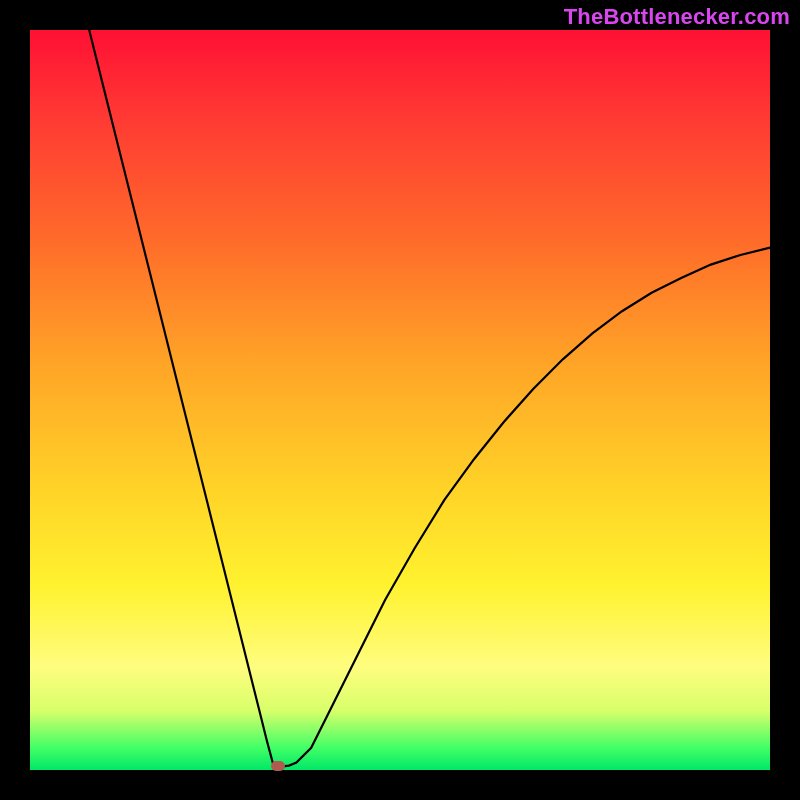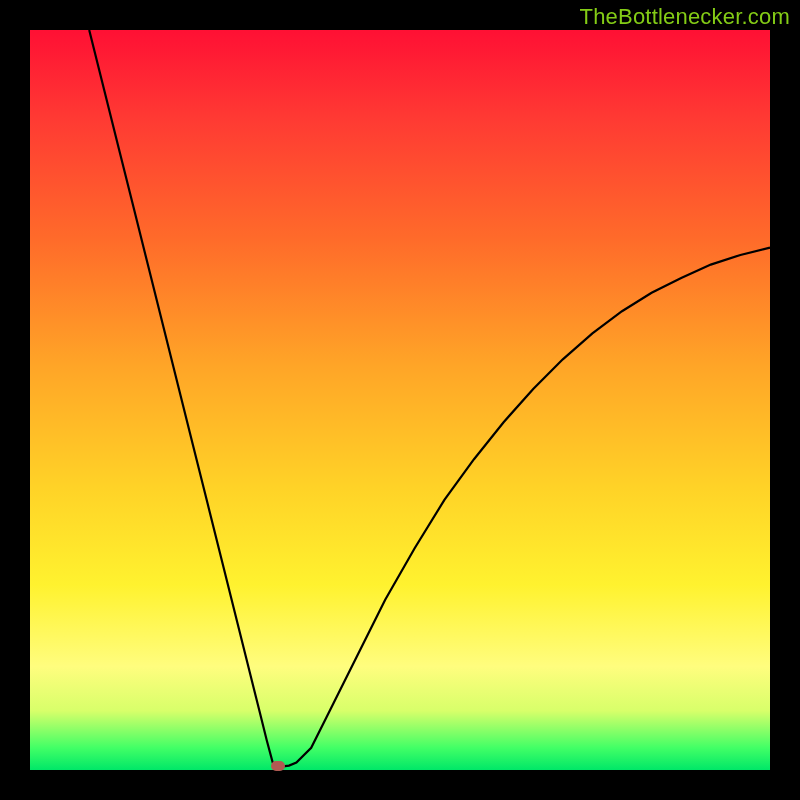--- a/index.html
+++ b/index.html
@@ -36,22 +36,22 @@
       #d8ff6a 92%,
       #42ff66 97%,
       #00e768 100%
     );
   }
   .watermark {
     position: absolute;
     top: 4px;
     right: 10px;
     font-size: 22px;
-    font-weight: 400;
-    color: #84cc16;
+    font-weight: 700;
+    color: #d946ef;
     letter-spacing: 0.2px;
     user-select: none;
   }
   svg.curve {
     position: absolute;
     left: 0;
     top: 0;
     width: 740px;
     height: 740px;
     overflow: visible;

